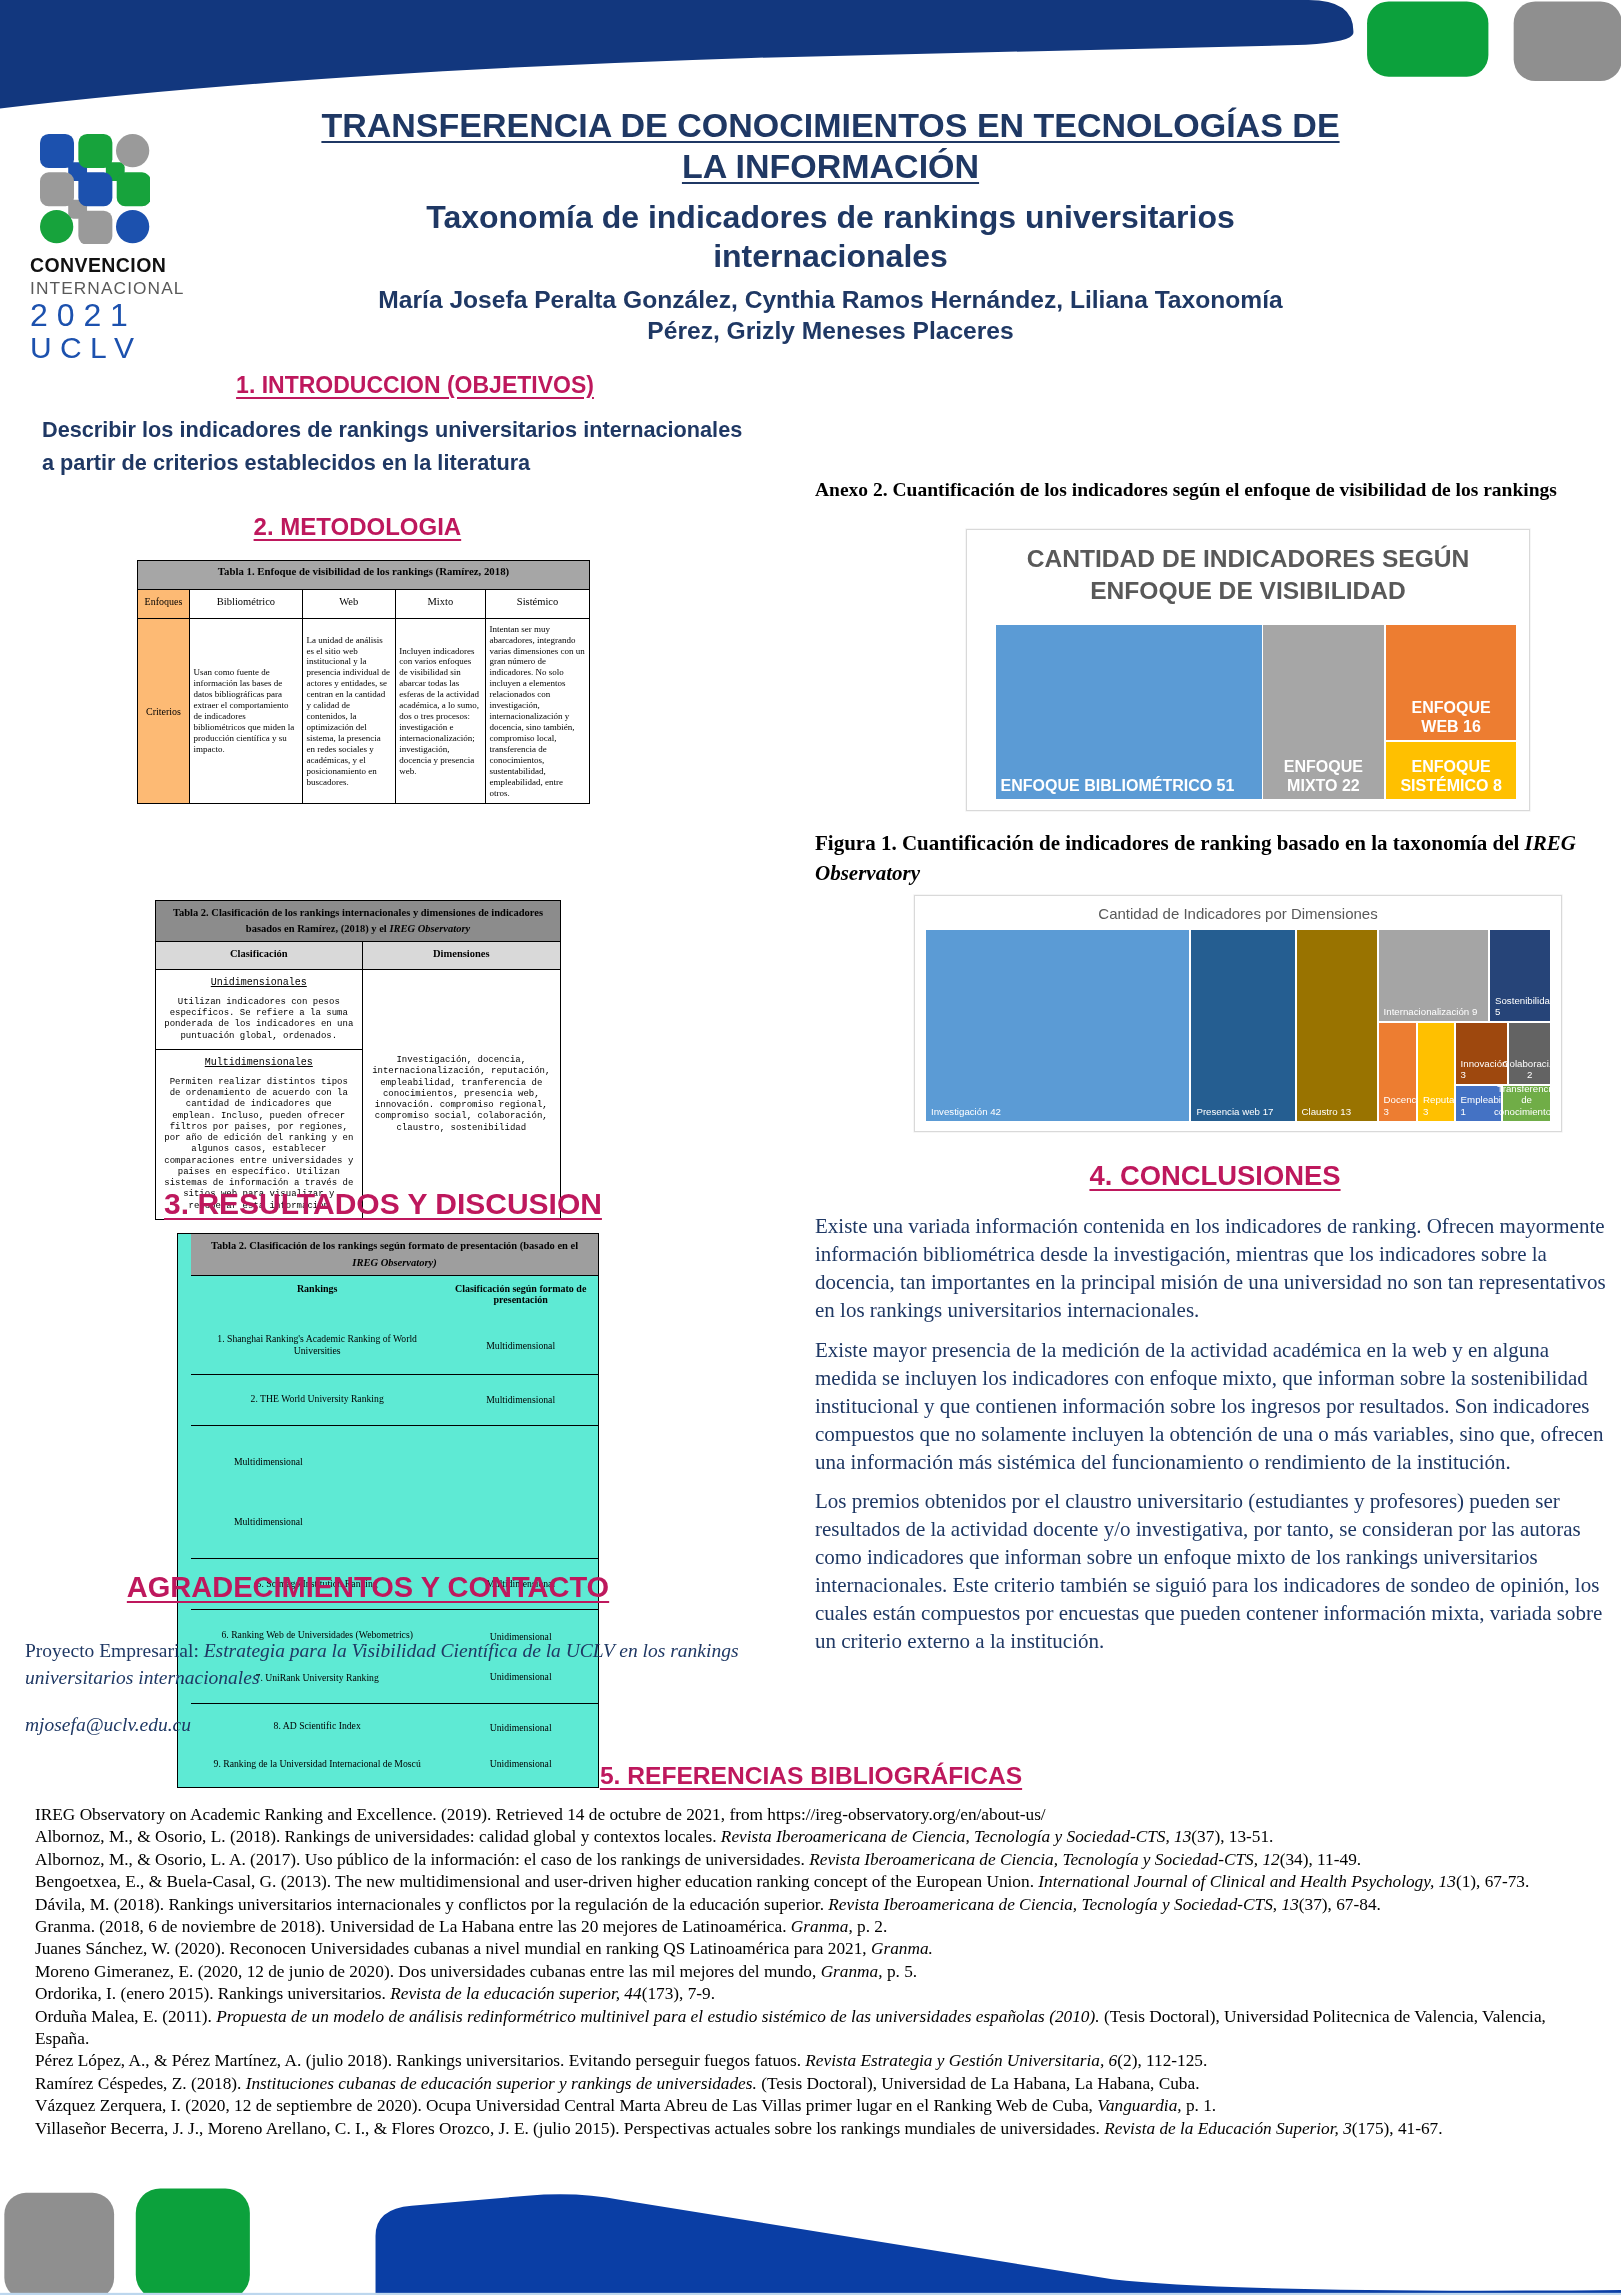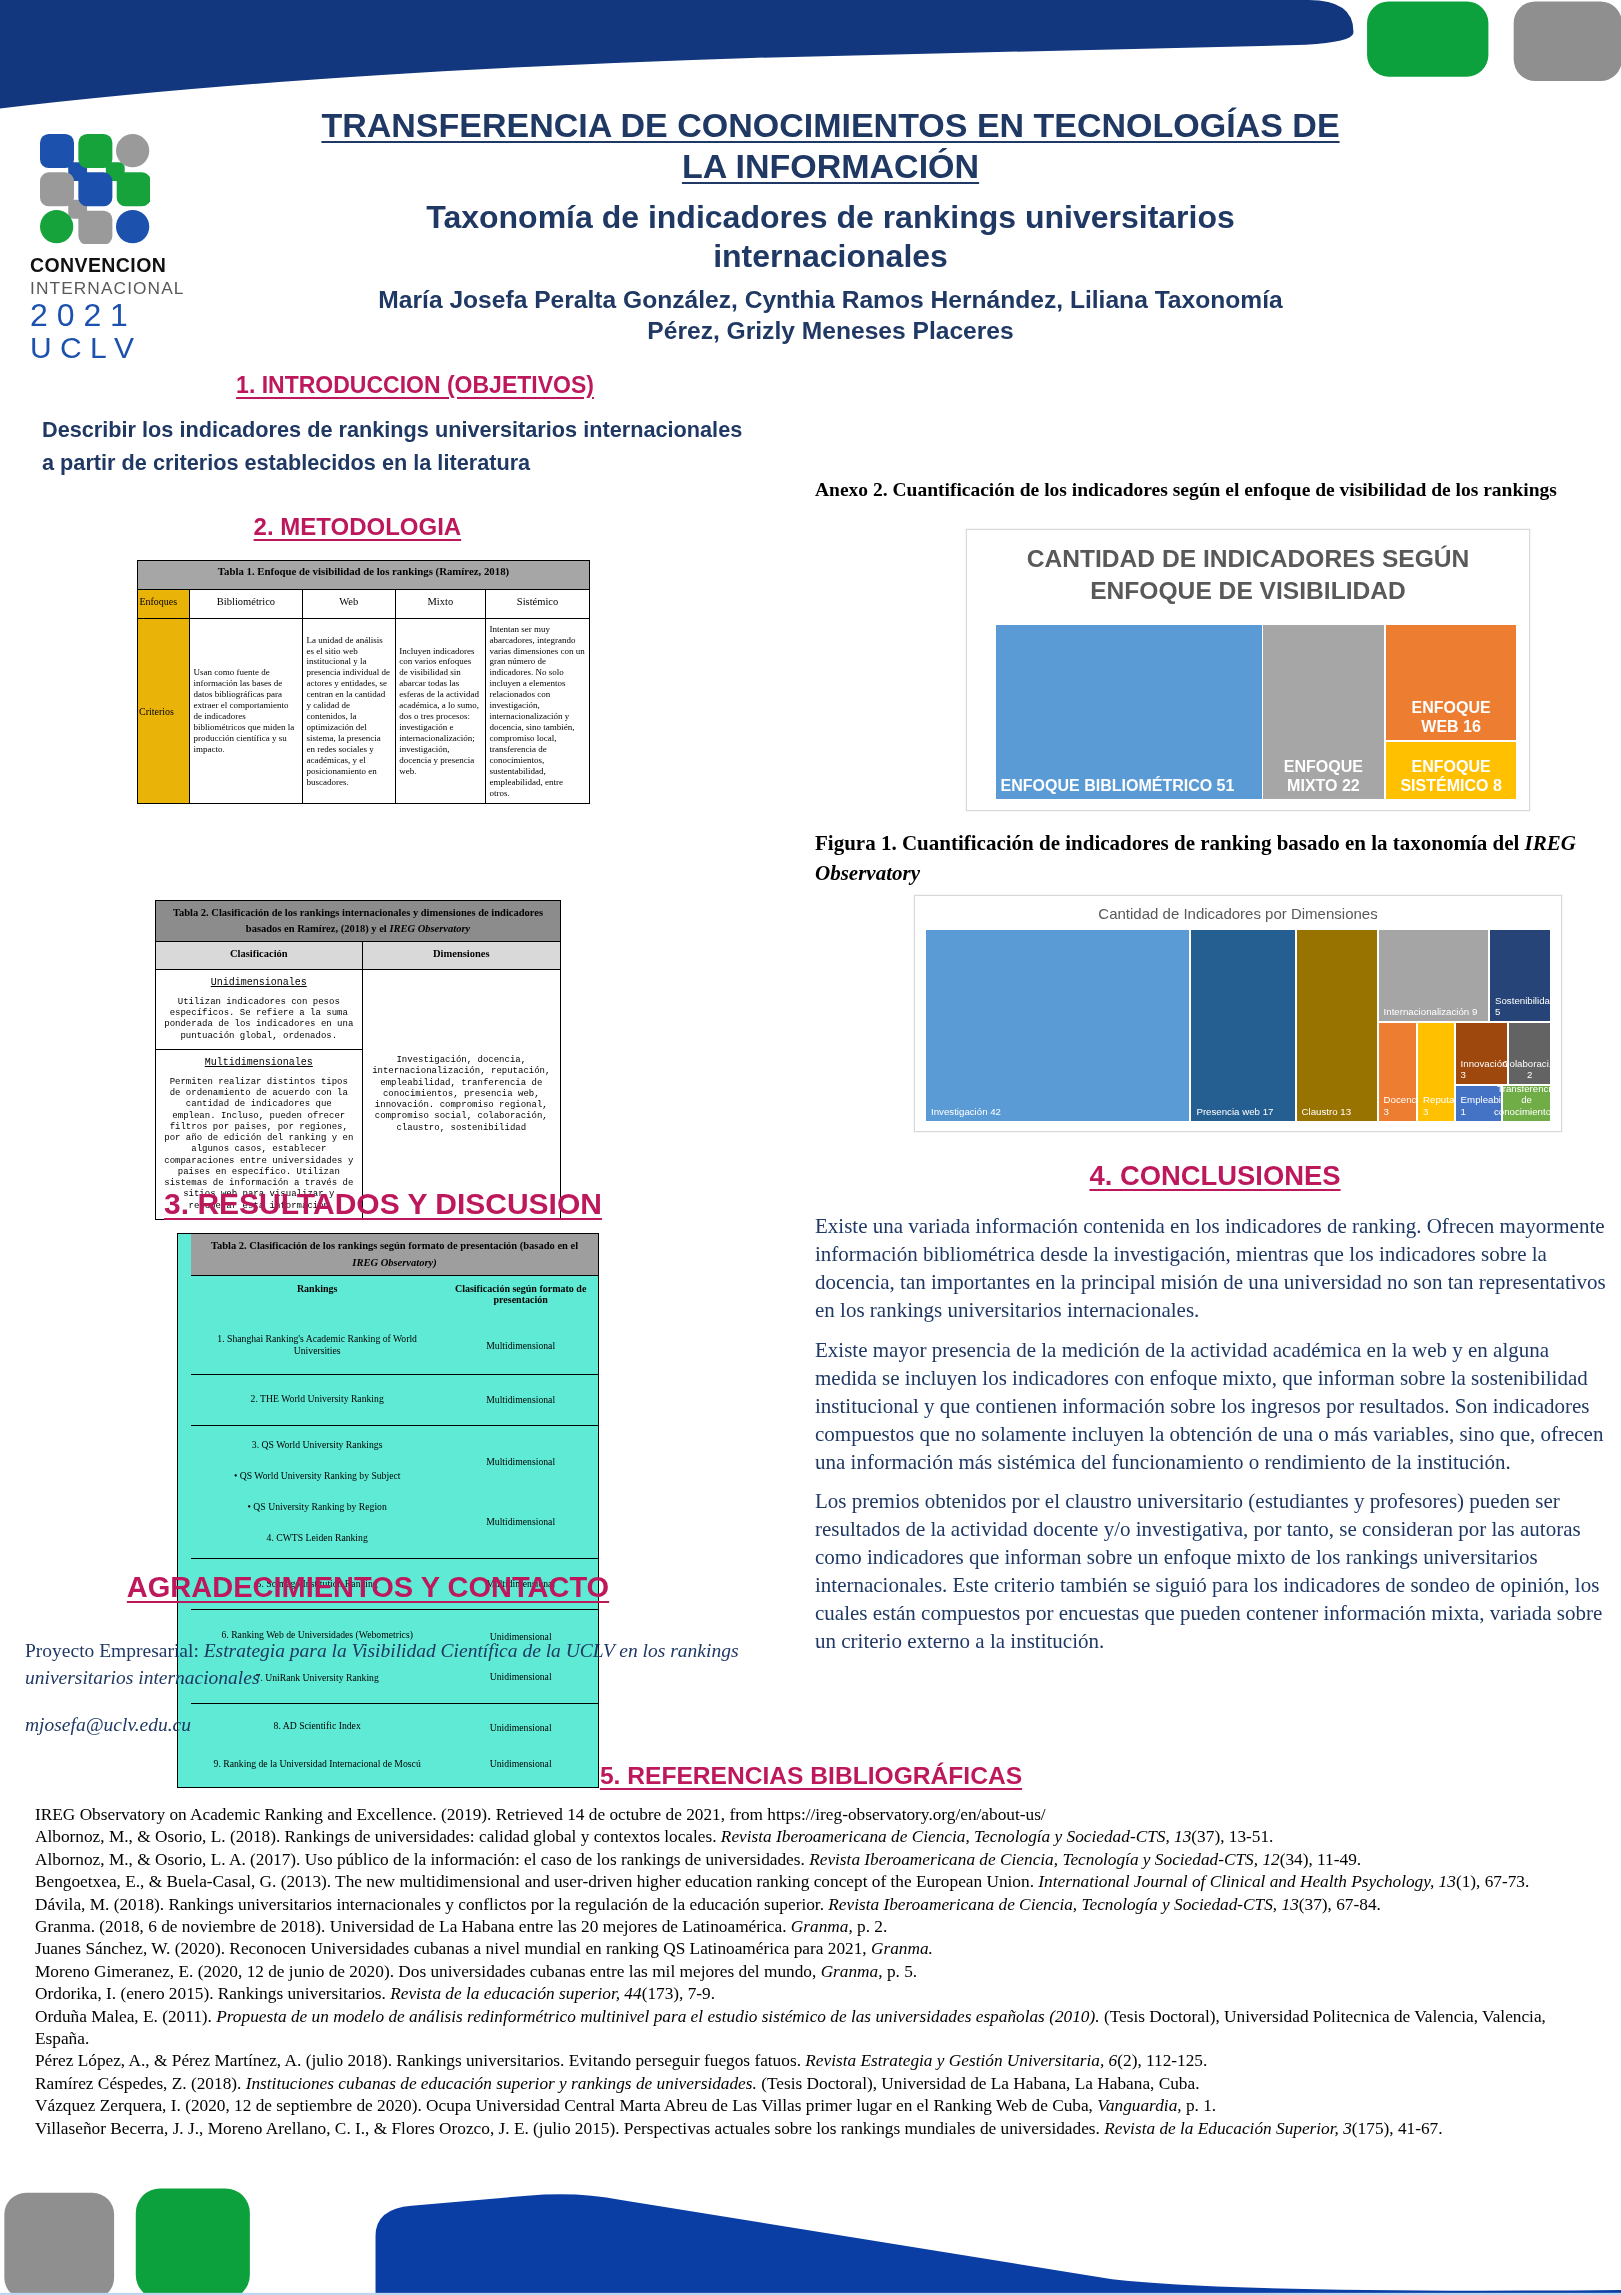--- a/index.html
+++ b/index.html
@@ -37,21 +37,21 @@
   #intro-text{position:absolute;left:42px;top:414px;width:708px;font-size:21.7px;line-height:1.5;
     font-weight:bold;color:#1F3864;}
 
   
   table.ptable{border-collapse:collapse;background:#fff;font-family:"Liberation Serif",serif;color:#000;}
   table.ptable td{border:1.1px solid #000;}
   
   #tabla1{position:absolute;left:137px;top:560px;width:453px;border:1.4px solid #000;}
   #tabla1 .title-row td{background:#A6A6A6;font-weight:bold;text-align:center;font-size:10.8px;padding:4.3px 4.3px 11.6px;}
   #tabla1 .hdr td{text-align:center;font-size:10.5px;padding:5.8px 1.4px 11.6px;}
-  #tabla1 td.lab{background:#eab308;text-align:left;font-size:10px;}
+  #tabla1 td.lab{background:#fdba74;text-align:center;font-size:10px;}
   #tabla1 .bodyc{font-size:9px;line-height:1.22;vertical-align:middle;padding:4.3px 3.6px;}
   
   #tabla2{position:absolute;left:155px;top:900px;width:406px;border:1.4px solid #000;}
   #tabla2 .title-row td{background:#8C8C8C;font-weight:bold;text-align:center;font-size:10.5px;padding:4.3px 5.8px;line-height:1.5;}
   #tabla2 .hdr td{background:#D9D9D9;font-weight:bold;text-align:center;font-size:10.5px;padding:5.8px 2.9px 10px;}
   #tabla2 .cellc{font-size:9px;line-height:1.25;text-align:center;padding:7.2px 7.2px;vertical-align:middle;font-family:Liberation Mono, monospace;}
   #tabla2 .cell-sub{text-decoration:underline;font-size:10px;margin-bottom:7.2px;}
   #tabla2 .dims{width:49%;}
   
   #rtable{position:absolute;left:177px;top:1233px;width:407px;border:1.4px solid #000;background:#5eead4;
@@ -226,26 +226,20 @@
       </div>
       <div class="rt-row">
         <div class="rt-left">
           <div class="rt-line">2.    THE World University Ranking</div>
         </div>
         <div class="rt-right">
           <div class="rt-class">Multidimensional</div>
         </div>
       </div>
       <div class="rt-row">
-        <div class="rt-left">
-          <div class="rt-line">3.    QS World University Rankings</div>
-          <div class="rt-line">•    QS World University Ranking by Subject</div>
-          <div class="rt-line">•    QS  University Ranking by Region</div>
-          <div class="rt-line">4.    CWTS Leiden Ranking</div>
-        </div>
         <div class="rt-right">
           <div class="rt-class">Multidimensional</div>
           <div class="rt-class">Multidimensional</div>
         </div>
       </div>
       <div class="rt-row">
         <div class="rt-left">
           <div class="rt-line">5.    Scimago Institution Ranking</div>
         </div>
         <div class="rt-right">

